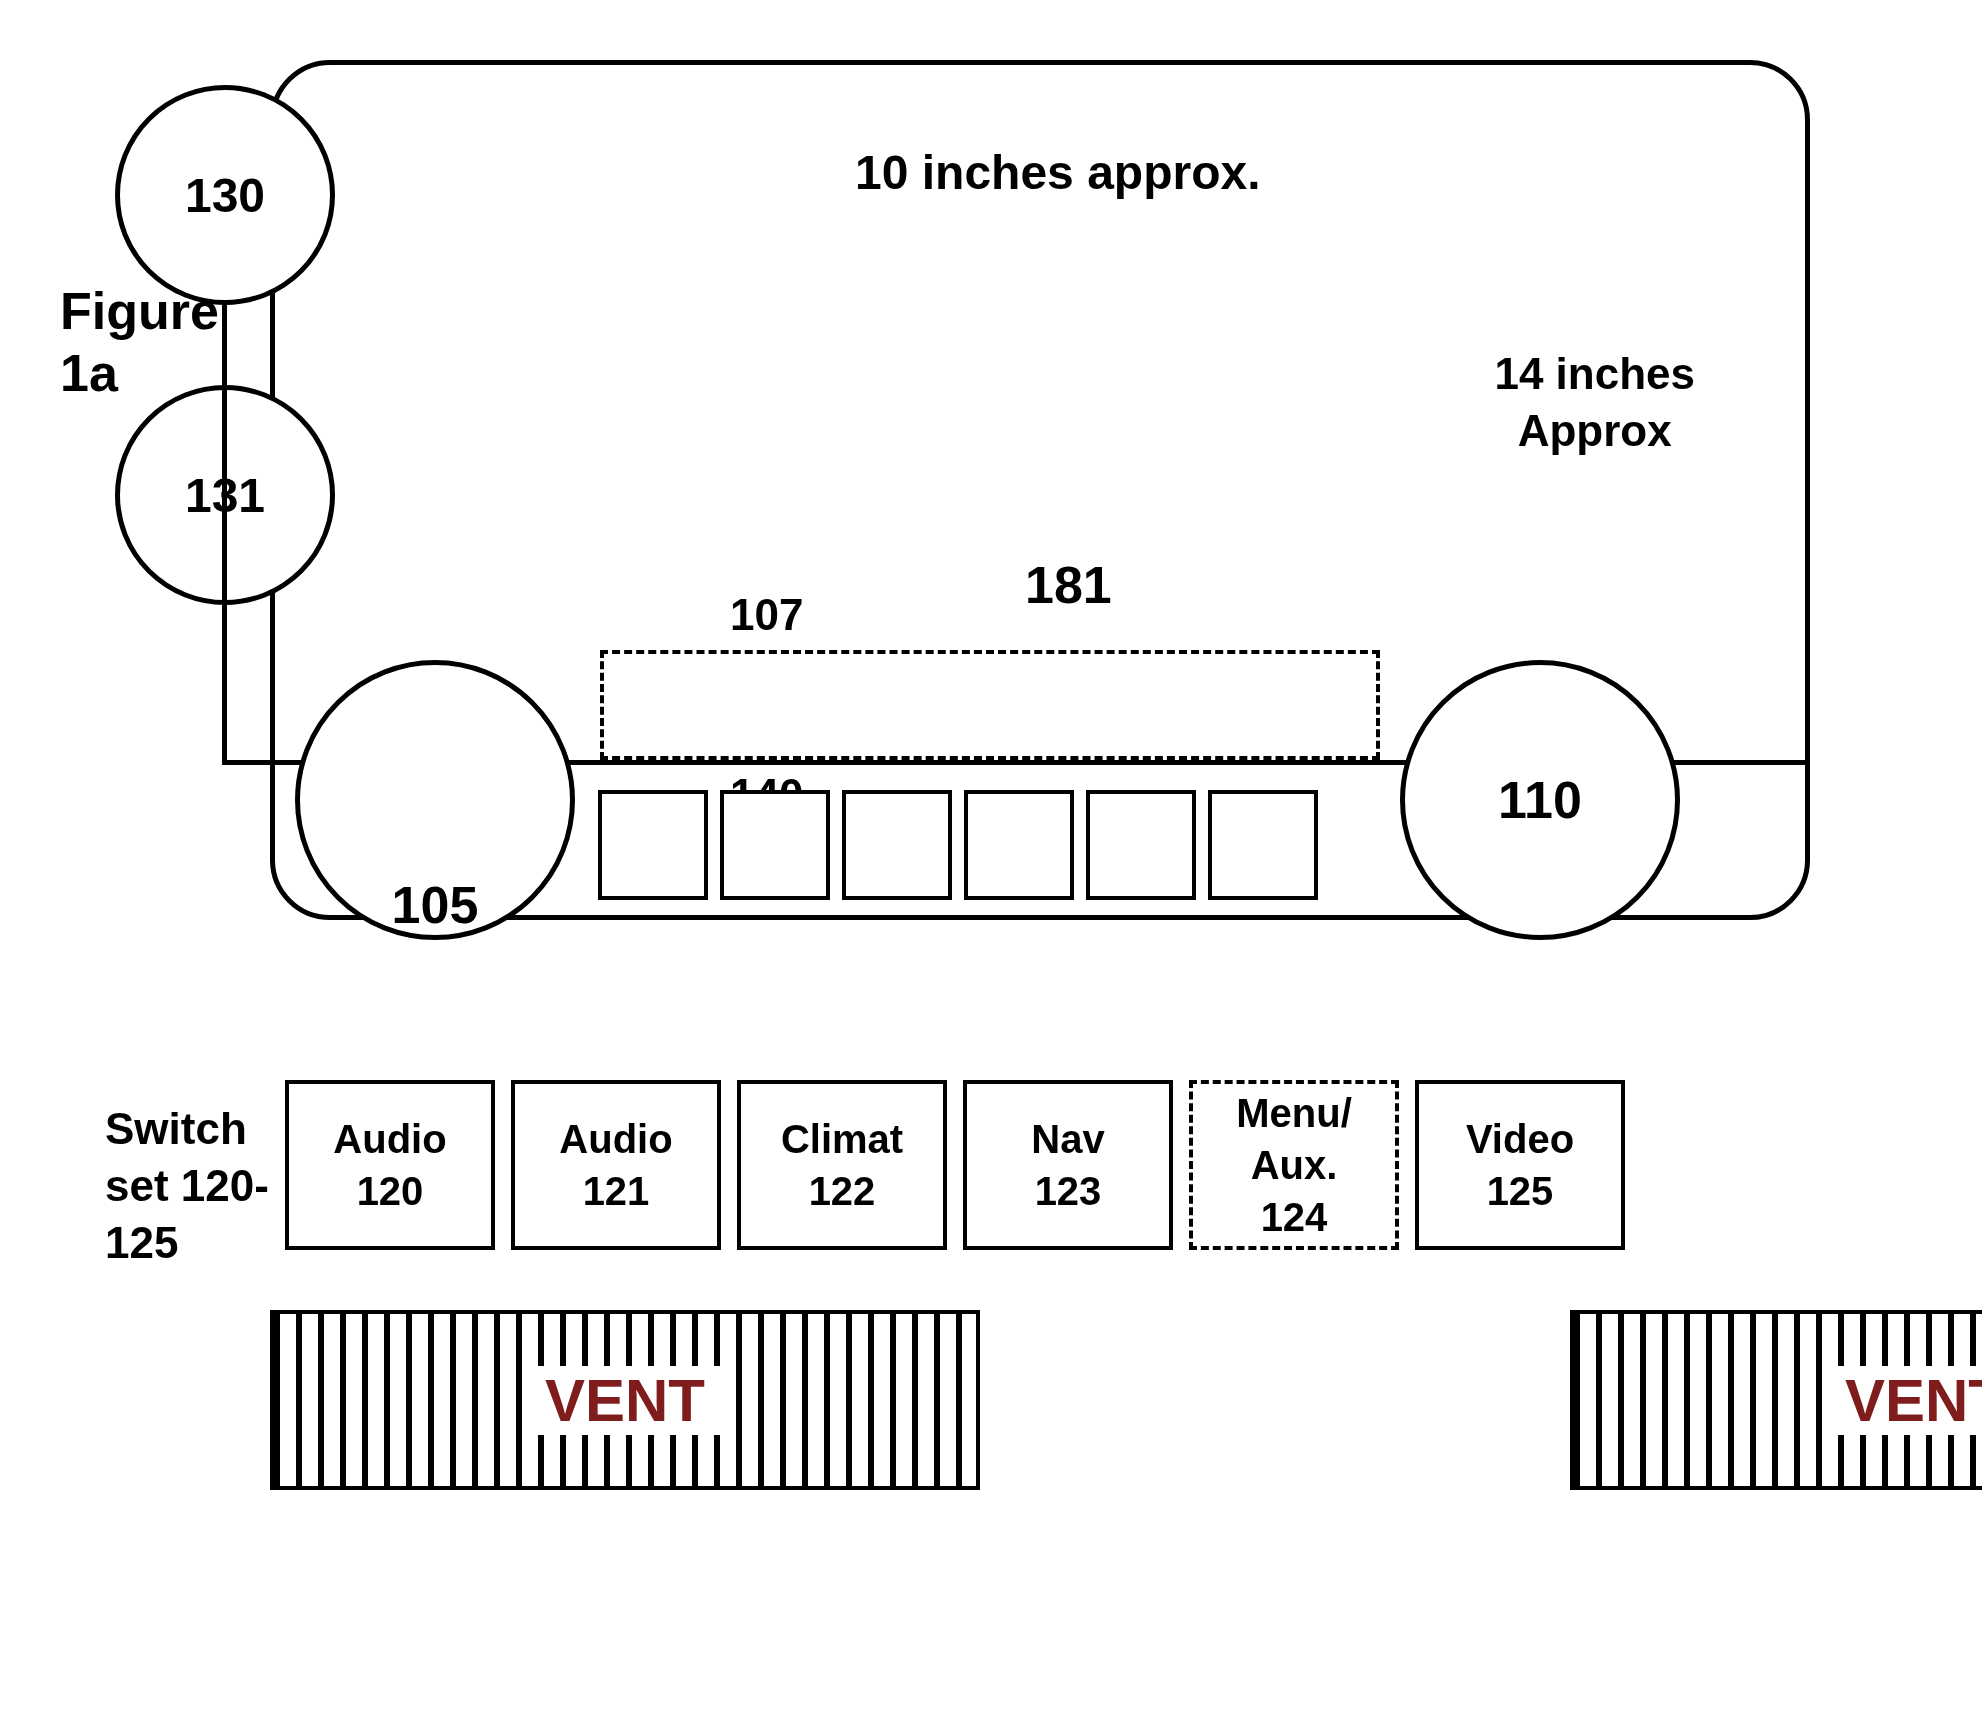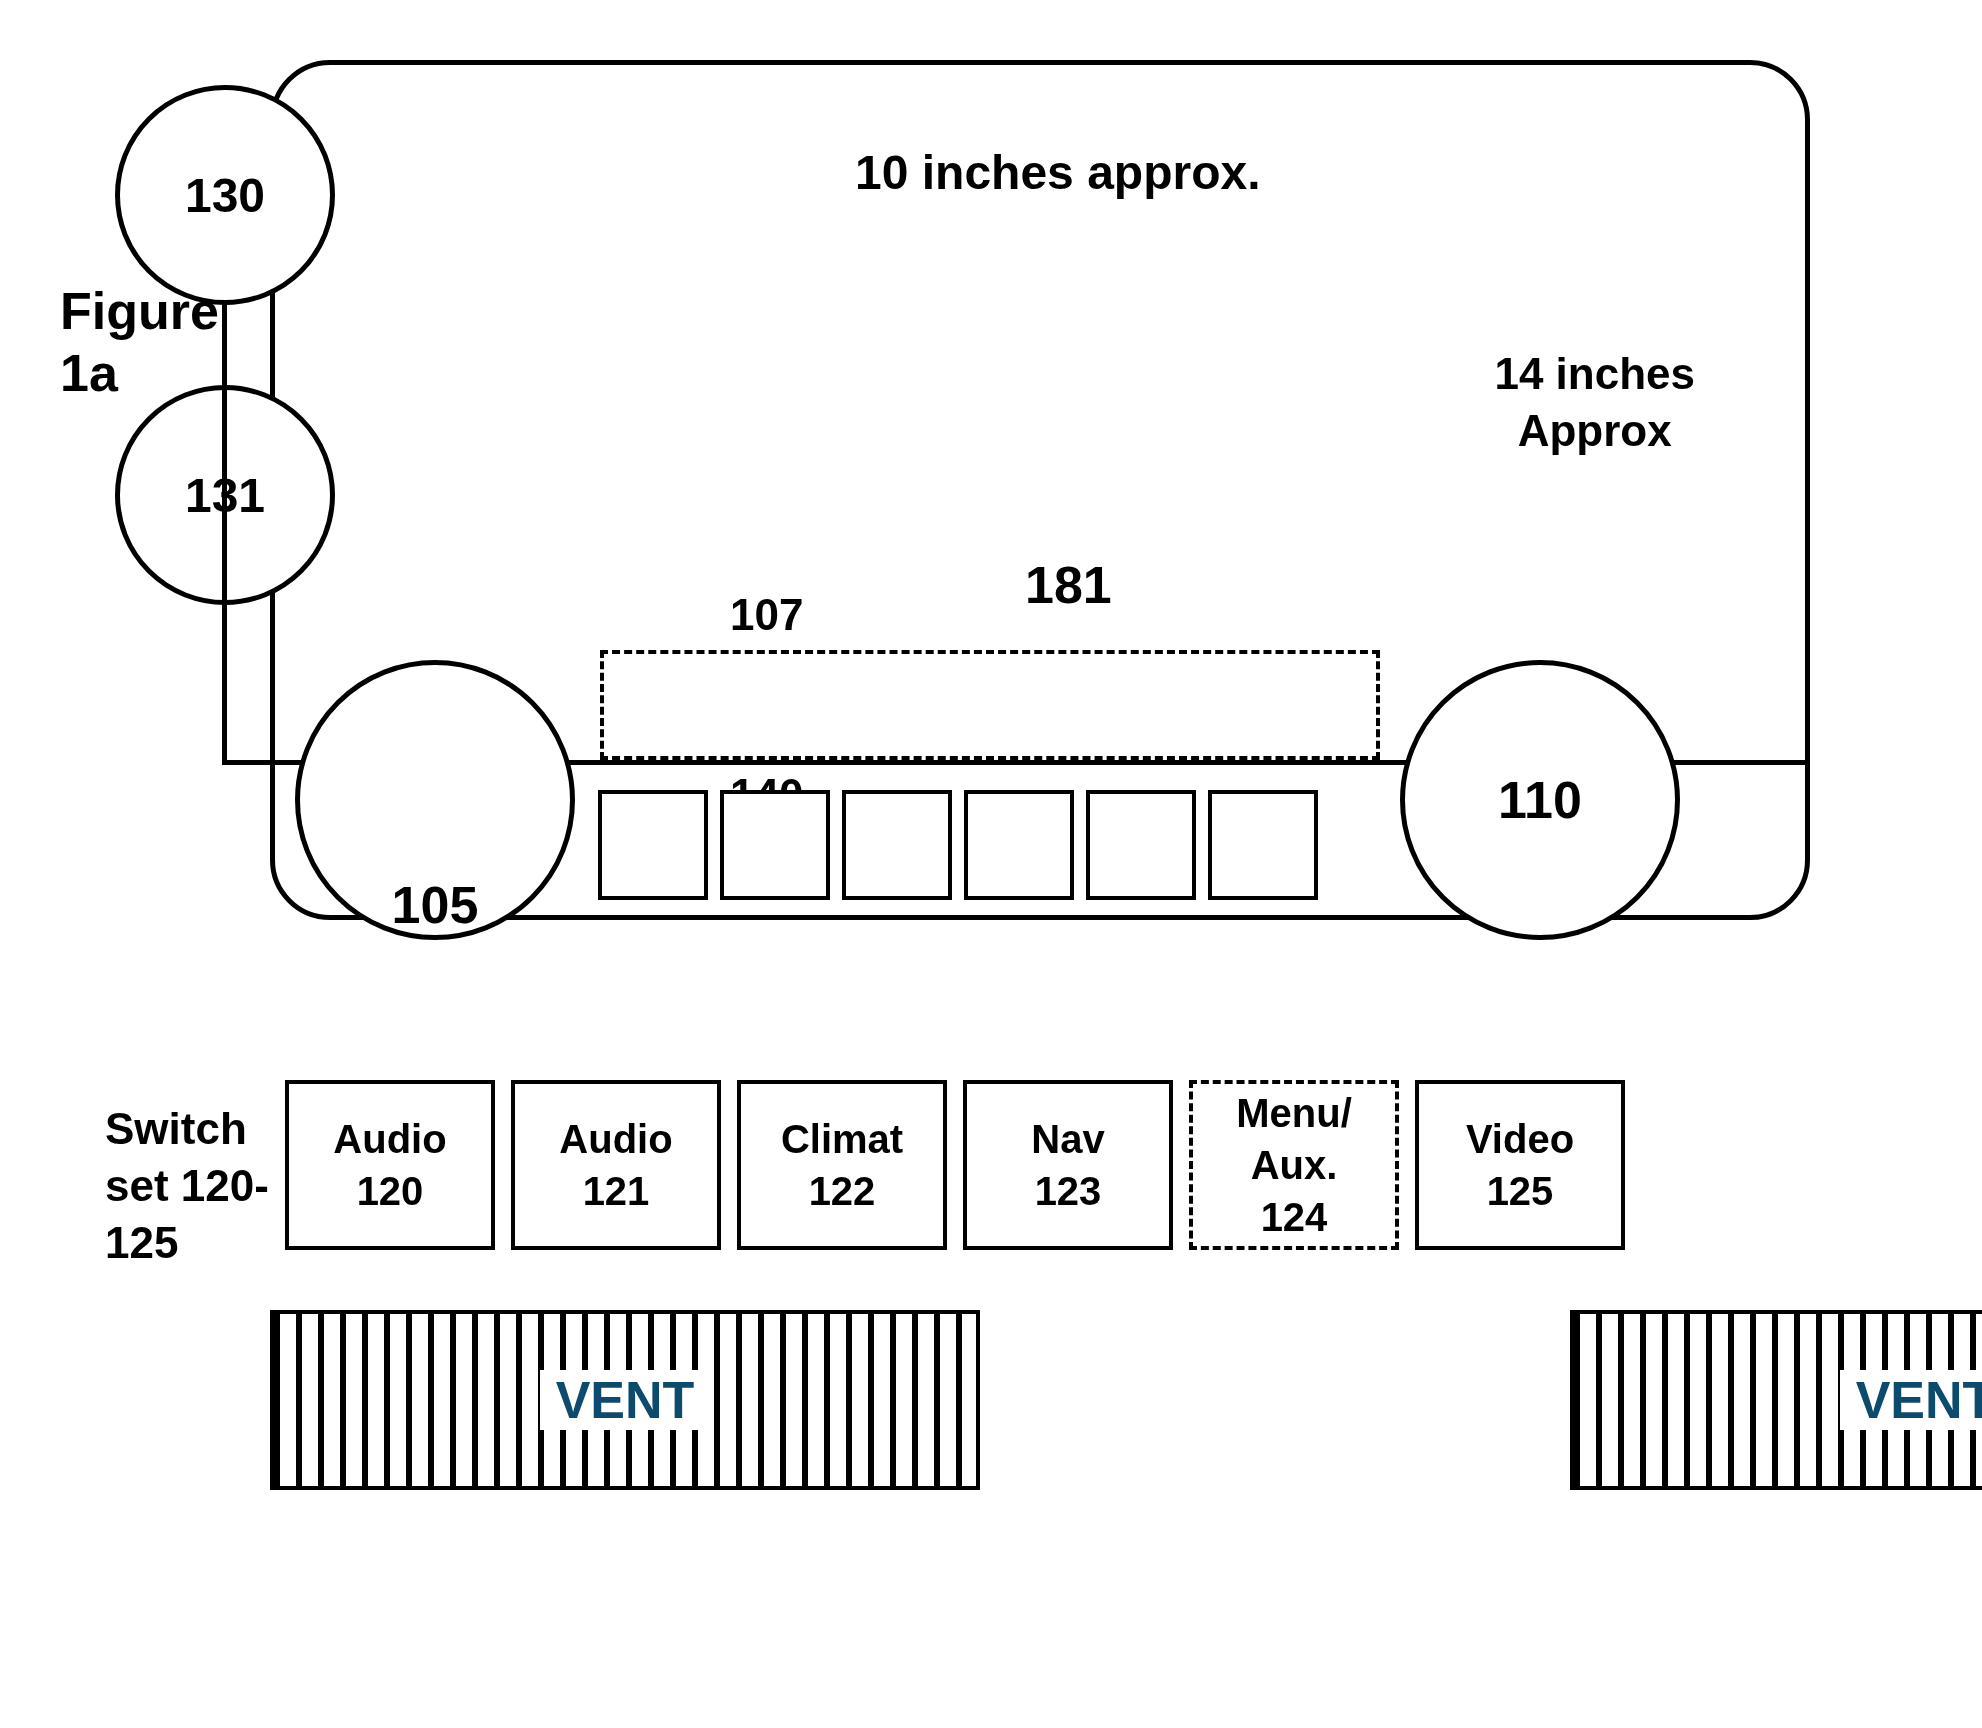--- a/index.html
+++ b/index.html
@@ -282,23 +282,23 @@
       );
       display: flex;
       align-items: center;
       justify-content: center;
       font-size: 52px;
       font-weight: bold;
       position: relative;
     }
 
     .vent-text-overlay {
-      font-size: 52px;
-      font-weight: bold;
-      color: #0c4a6e;
+      font-size: 60px;
+      font-weight: bold;
+      color: #7f1d1d;
       background: #fff;
       padding: 0 16px;
     }
   </style>
 </head>
 <body>
 
 <div class="page">
 
   <div class="figure-label">

